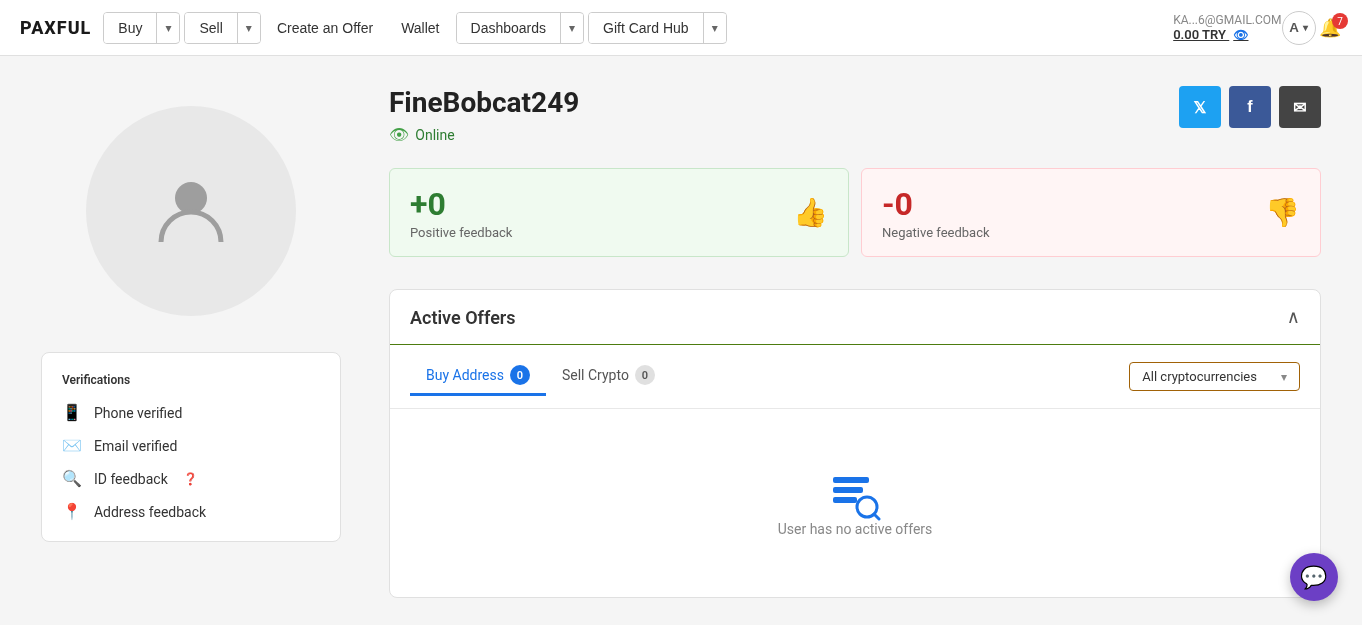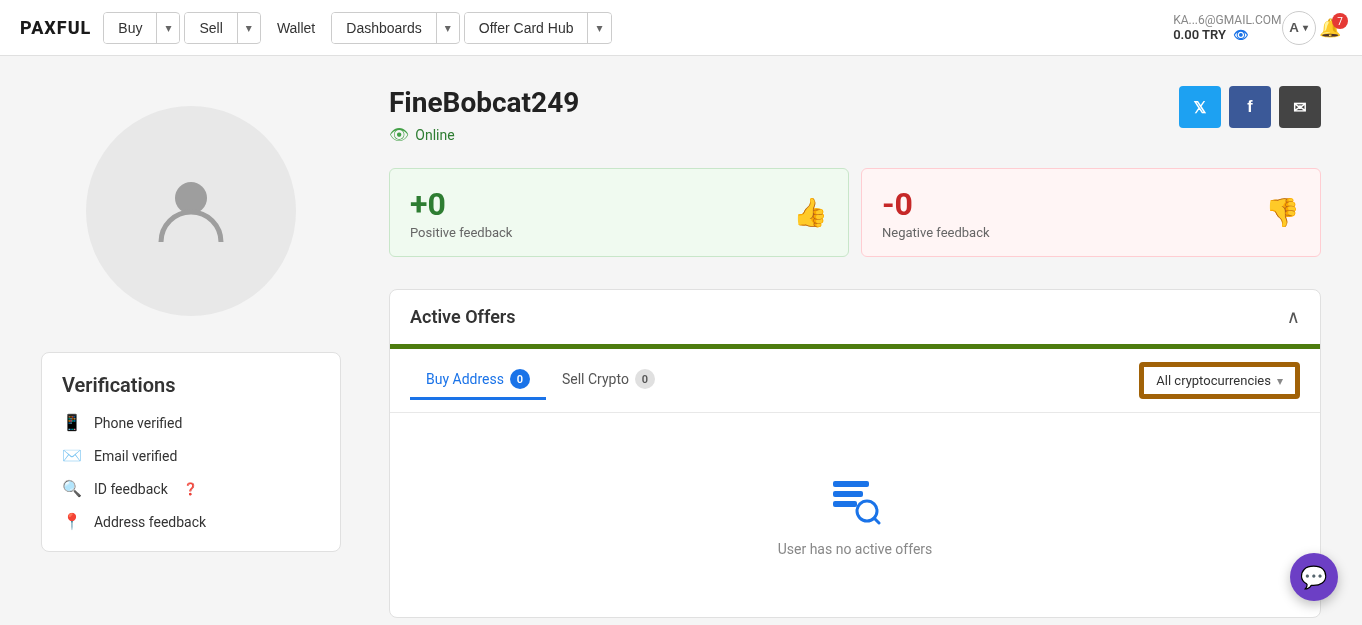--- a/index.html
+++ b/index.html
@@ -67,20 +67,21 @@
     }
     .nav-email {
       font-size: 12px;
       color: #888;
       text-align: right;
     }
     .nav-balance {
       font-size: 13px;
       font-weight: 600;
       color: #333;
+      text-decoration: underline;
     }
     .nav-balance .eye-icon { color: #1a73e8; font-size: 12px; margin-left: 4px; }
     .nav-avatar-btn {
       display: flex;
       align-items: center;
       gap: 4px;
       cursor: pointer;
       background: none;
       border: 1px solid #ccc;
       border-radius: 50%;
@@ -146,21 +147,21 @@
     }
     .avatar-icon svg { width: 80px; height: 80px; }
 
     .verifications-card {
       background: #fff;
       border: 1px solid #e0e0e0;
       border-radius: 8px;
       padding: 20px;
     }
     .verifications-title {
-      font-size: 20px;
+      font-size: 12px;
       font-weight: 600;
       margin-bottom: 16px;
       color: #333;
     }
     .verification-item {
       display: flex;
       align-items: center;
       gap: 12px;
       margin-bottom: 14px;
       color: #333;
@@ -253,23 +254,23 @@
 
     
     .active-offers-card {
       background: #fff;
       border: 1px solid #e0e0e0;
       border-radius: 8px;
     }
     .offers-header {
       display: flex;
       justify-content: space-between;
-      align-items: flex-start;
+      align-items: flex-end;
       padding: 16px 20px;
-      border-bottom: 5px solid #4d7c0f;
+      border-bottom: 1px solid #4d7c0f;
     }
     .offers-title {
       font-size: 18px;
       font-weight: 600;
       color: #333;
     }
     .offers-collapse { font-size: 18px; color: #555; cursor: pointer; background: none; border: none; }
 
     .offers-tabs {
       display: flex;
@@ -305,37 +306,36 @@
       font-size: 11px;
       font-weight: 600;
     }
     .tab-badge.grey {
       background: #e0e0e0;
       color: #555;
     }
     .crypto-select {
       display: flex;
       align-items: center;
-      gap: 6px;
-      border: 5px solid #a16207;
+      gap: 24px;
+      border: 1px solid #a16207;
       border-radius: 4px;
       padding: 6px 12px;
       cursor: pointer;
       font-size: 13px;
       color: #333;
       background: #fff;
     }
     .crypto-select-caret { color: #888; font-size: 12px; }
 
     .offers-empty {
       padding: 60px 20px;
       display: flex;
       flex-direction: column;
       align-items: center;
-      gap: 16px;
       color: #888;
       font-size: 14px;
     }
     .search-stack-icon {
       display: flex;
       flex-direction: column;
       align-items: center;
       position: relative;
     }
 
@@ -370,30 +370,31 @@
     <div class="nav-divider"></div>
     <button class="nav-caret">▾</button>
   </div>
 
   <div class="nav-btn-group">
     <button class="nav-btn">Sell</button>
     <div class="nav-divider"></div>
     <button class="nav-caret">▾</button>
   </div>
 
+  <button class="nav-link">Create an Offer</button>
   <button class="nav-link">Wallet</button>
 
   <div class="nav-btn-group">
     <button class="nav-btn">Dashboards</button>
     <div class="nav-divider"></div>
     <button class="nav-caret">▾</button>
   </div>
 
   <div class="nav-btn-group">
-    <button class="nav-btn">Offer Card Hub</button>
+    <button class="nav-btn">Gift Card Hub</button>
     <div class="nav-divider"></div>
     <button class="nav-caret">▾</button>
   </div>
 
   <div class="nav-right">
     <div>
       <div class="nav-email">KA...6@GMAIL.COM</div>
       <div class="nav-balance">
         <span>0.00 TRY</span>
         <span class="eye-icon">👁</span>

